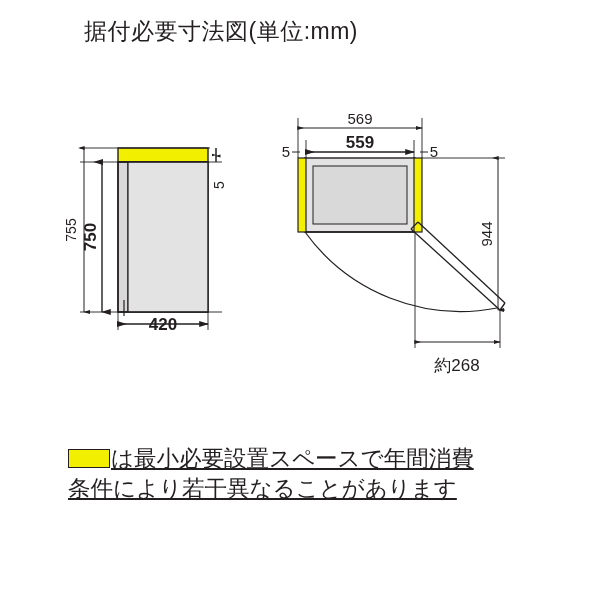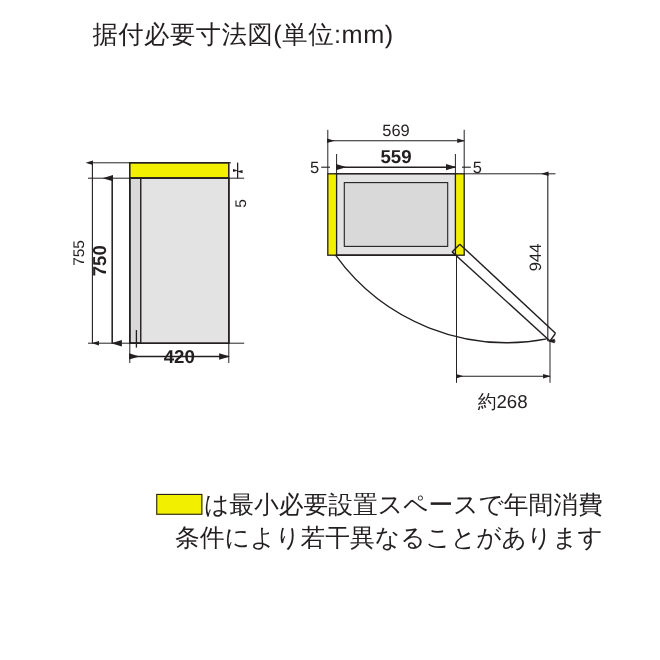--- a/index.html
+++ b/index.html
@@ -11,21 +11,20 @@
     height: 600px;
     background: #ffffff;
     font-family: "Liberation Sans", sans-serif;
     color: #231f20;
     overflow: hidden;
   }
   #page {
     position: relative;
     width: 600px;
     height: 600px;
-    text-align: right;
   }
   .title {
     position: absolute;
     left: 84px;
     top: 16px;
     font-size: 23px;
     letter-spacing: 0.5px;
     color: #231f20;
     white-space: nowrap;
   }
@@ -48,20 +47,21 @@
     width: 40px;
     height: 17px;
     background: #f2ef00;
     border: 1.6px solid #231f20;
     vertical-align: -2px;
     margin-right: 1px;
   }
   .note-line {
     display: block;
     white-space: nowrap;
+    text-decoration: underline;
   }
 </style>
 </head>
 <body>
 
 <div id="page">
 
   <div class="title">据付必要寸法図(単位:mm)</div>
 
   <svg id="diagram" width="600" height="600" viewBox="0 0 600 600">

